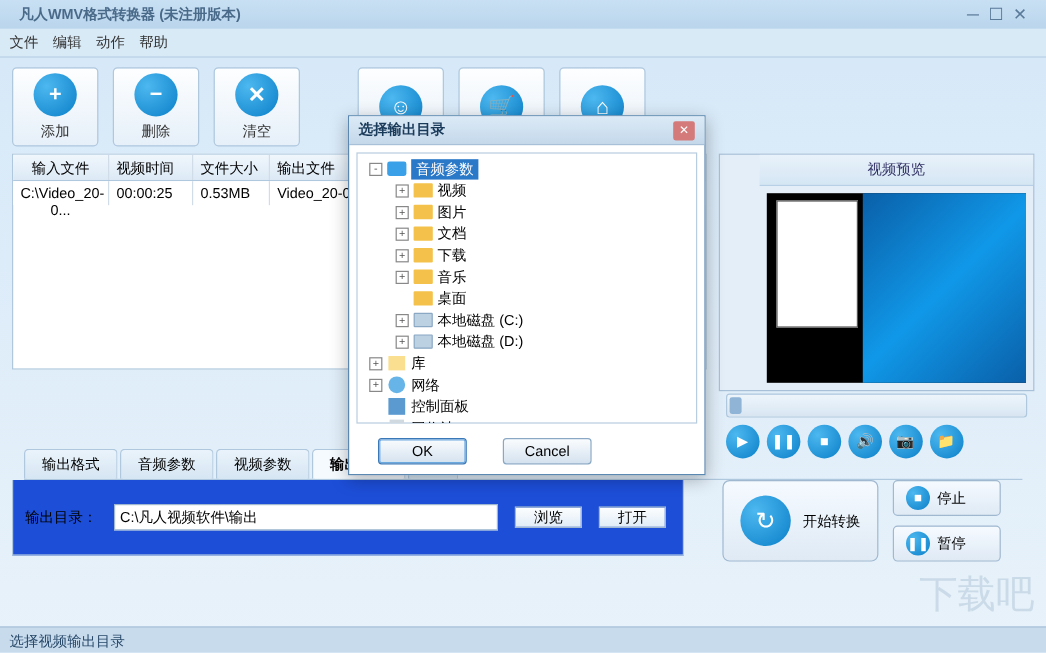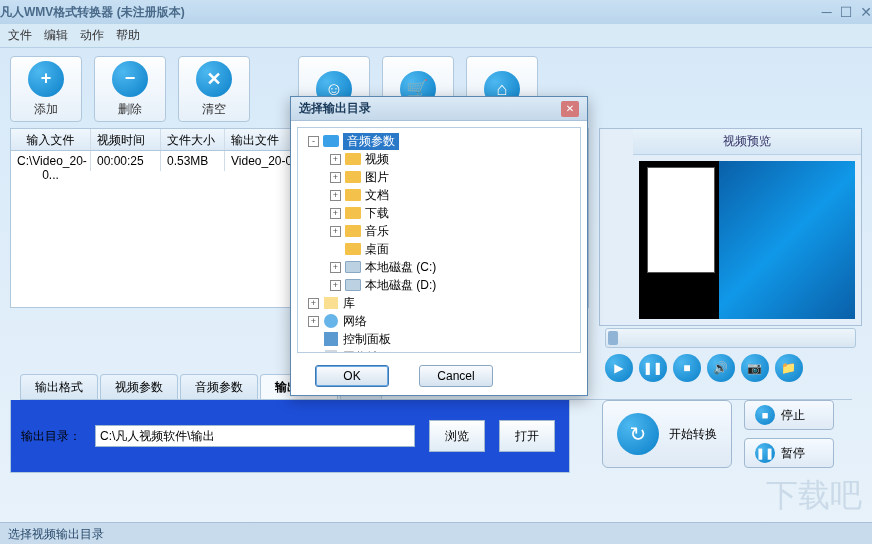--- a/index.html
+++ b/index.html
@@ -1,19 +1,19 @@
 <!DOCTYPE html>
 <html><head>
 <meta charset="utf-8">
 <style>
 * { box-sizing: border-box; margin: 0; padding: 0; font-family: "Microsoft YaHei", SimSun, Arial, sans-serif; font-size: 12px; }
 body { width: 872px; height: 544px; background: linear-gradient(to bottom, #d5e8f8, #e8f2fa); position: relative; overflow: hidden; }
 
 
-.titlebar { height: 24px; background: linear-gradient(to bottom, #c9e0f3, #b9d5ec); display: flex; align-items: center; padding: 0 0; }
+.titlebar { height: 24px; background: linear-gradient(to bottom, #c9e0f3, #b9d5ec); display: flex; align-items: center; padding: 0 16px; }
 .titlebar-title { color: #4a6a8a; font-weight: bold; }
 .titlebar-controls { margin-left: auto; display: flex; gap: 8px; }
 .titlebar-controls span { color: #5a7a9a; cursor: pointer; font-size: 14px; }
 
 
 .menubar { height: 24px; background: #d9eaf7; display: flex; align-items: center; padding: 0 8px; gap: 12px; border-bottom: 1px solid #b8d0e5; }
 .menubar .menu-item { color: #333; cursor: pointer; }
 
 
 .toolbar { height: 80px; padding: 8px 10px; display: flex; gap: 12px; }
@@ -46,21 +46,21 @@
 .pv-controls { display: flex; gap: 6px; padding: 4px 6px; justify-content: flex-start; }
 .pv-controls .pcb { width: 28px; height: 28px; border-radius: 50%; background: radial-gradient(circle at 30% 30%, #4db8f0, #0a7fc8); color:#fff; display:flex; align-items:center; justify-content:center; cursor:pointer; font-size:12px; }
 
 
 .tab-strip { height: 26px; display: flex; border-bottom: 1px solid #b0c8de; margin: 6px 20px 0; }
 .tab-strip .tab { padding: 4px 14px; background: linear-gradient(to bottom, #eaf3fb, #d6e6f3); border: 1px solid #b0c8de; border-bottom: none; margin-right: 2px; cursor: pointer; border-radius: 4px 4px 0 0; }
 .tab-strip .tab.active { background: #f5faff; font-weight: bold; }
 
 .output-row { padding: 20px 10px; margin: 0 10px; border:1px solid #b0c8de; border-top:none; display:flex; align-items:center; gap:14px; background:#1d4ed8; width: 560px; }
 .output-row input { width: 320px; height: 22px; border:1px solid #9fb8d0; padding:2px 4px; background:#fff; }
-.small-btn { width: 56px; height: 32px; background: linear-gradient(to bottom, #fdfeff, #e0ecf6); border:1px solid #a0b8d0; cursor:pointer; }
+.small-btn { width: 56px; height: 18px; background: linear-gradient(to bottom, #fdfeff, #e0ecf6); border:1px solid #a0b8d0; cursor:pointer; }
 
 
 .right-actions { position:absolute; right:20px; top:400px; width:250px; display:flex; gap:12px; }
 .big-convert { border:1px solid #a0b8d0; background: linear-gradient(to bottom,#f5faff,#dfeaf5); border-radius:6px; padding:10px 14px; display:flex; align-items:center; gap:10px; cursor:pointer; height:68px; }
 .big-convert .ic { width:42px; height:42px; border-radius:50%; background: radial-gradient(circle at 30% 30%, #4db8f0, #0a7fc8); color:#fff; display:flex; align-items:center; justify-content:center; font-size:20px; }
 .side-btns { display:flex; flex-direction:column; gap:8px; }
 .side-btns .sb { border:1px solid #a0b8d0; background: linear-gradient(to bottom,#f5faff,#dfeaf5); border-radius:4px; padding:4px 10px; display:flex; align-items:center; gap:6px; cursor:pointer; height:30px; width:90px; }
 .side-btns .sb .ic2 { width:20px; height:20px; border-radius:50%; background: radial-gradient(circle at 30% 30%, #4db8f0, #0a7fc8); color:#fff; display:flex; align-items:center; justify-content:center; font-size:11px; }
 
 
@@ -175,22 +175,22 @@
       <div class="pcb">■</div>
       <div class="pcb">🔊</div>
       <div class="pcb">📷</div>
       <div class="pcb">📁</div>
     </div>
   </div>
 </div>
 
 <div class="tab-strip">
   <div class="tab">输出格式</div>
+  <div class="tab">音频参数</div>
   <div class="tab">视频参数</div>
-  <div class="tab">音频参数</div>
   <div class="tab active">输出目录</div>
   <div class="tab">转</div>
 </div>
 
 <div class="output-row">
   <span>输出目录：</span>
   <input type="text" value="C:\凡人视频软件\输出" style="">
   <button class="small-btn">浏览</button>
   <button class="small-btn">打开</button>
 </div>

